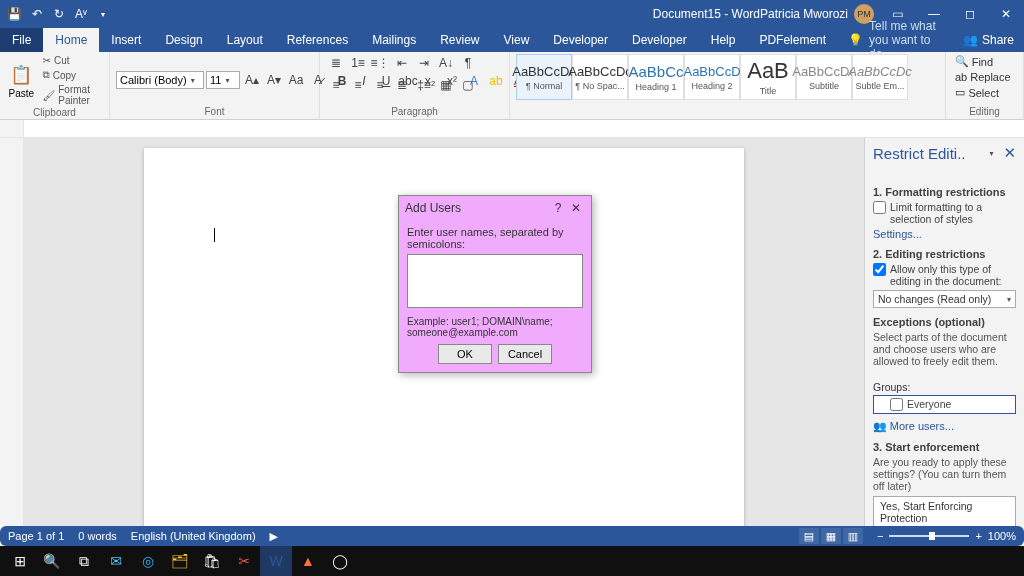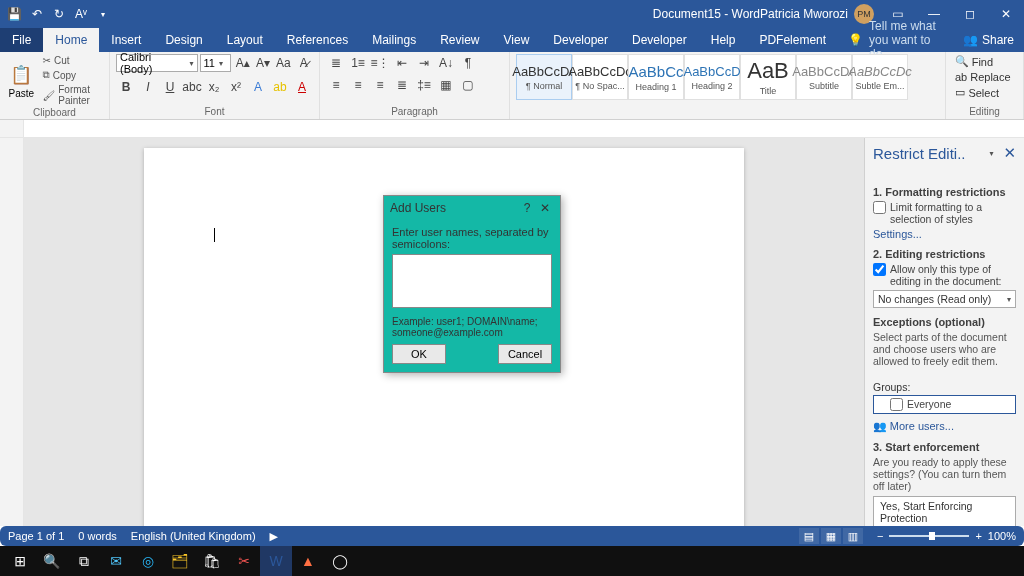--- a/index.html
+++ b/index.html
@@ -52,28 +52,28 @@
 .ruler { flex:1; position:relative; color:#888; font-size:9px;}
 
 
 .workspace { display:flex; height: calc(576px - 28px - 24px - 68px - 18px - 20px - 30px); }
 .docarea { flex:1; background:#e6e6e6; position:relative; overflow:hidden; display:flex; }
 .vruler{ width:24px; background:#f3f3f3; border-right:1px solid #e5e5e5;}
 .page { background:#fff; width:600px; height:780px; margin:10px auto 0 auto; box-shadow:0 1px 4px rgba(0,0,0,0.25); position:relative;}
 .cursor { position:absolute; top:80px; left:70px; width:1px; height:14px; background:#000;}
 
 
-.dlg { position:absolute; left:383px; top:195px; width:178px; background:#14b8a6; border:1px solid #888; box-shadow:2px 2px 8px rgba(0,0,0,0.3); z-index:50;}
+.dlg { position:absolute; left:398px; top:195px; width:194px; background:#f0abfc; border:1px solid #888; box-shadow:2px 2px 8px rgba(0,0,0,0.3); z-index:50;}
 .dlg .dlgtitle { height:24px; display:flex;align-items:center; padding:0 6px; font-size:12px; color:#333;}
 .dlg .dlgtitle .sp{flex:1;}
 .dlg .dlgtitle .x{width:18px;text-align:center;cursor:pointer;}
 .dlg .dlgbody { padding:6px 8px 8px 8px; font-size:11px; color:#333;}
 .dlg textarea { width:100%; height:54px; resize:none; border:1px solid #888; margin-top:4px; font-size:11px; padding:2px;}
 .dlg .ex { font-size:10px; color:#333; margin-top:6px;}
-.dlg .btnrow { display:flex; justify-content:space-between; gap:6px; margin-top:6px;}
+.dlg .btnrow { display:flex; justify-content:center; gap:6px; margin-top:6px;}
 .dlg button { width:54px; height:20px; border:1px solid #888; background:#e9e9e9; font-size:11px;}
 
 
 .pane { width:160px; border-left:1px solid #d0d0d0; background:#f3f3f3; padding:6px 8px 6px 8px; overflow:hidden; font-size:11px; color:#333;}
 .pane h3 { font-size:15px; color:#2b579a; font-weight:400; margin-bottom:24px; display:flex;align-items:center;}
 .pane h3 .sp{flex:1;}
 .pane .sec { margin-bottom:8px;}
 .pane .secTitle{ font-weight:600; font-size:11px; color:#404040; margin-bottom:3px;}
 .pane label{ display:flex; gap:4px; align-items:flex-start; font-size:10.5px; color:#444;}
 .pane .link { color:#2b579a; cursor:pointer;}
@@ -165,21 +165,21 @@
         <div>
             <span>🖌</span>
             <span>Format Painter</span>
           </div>
       </div>
     </div>
     <div class="lbl">Clipboard</div>
   </div>
 
   <div class="group" style="width:210px;">
-    <div class="ctrls" style="flex-direction:column;">
+    <div class="ctrls" style="flex-direction:row;">
       <div class="fontrow1">
         <div class="combo" style="width:88px;">
             <span>Calibri (Body)</span>
             <span class="caret">▾</span>
           </div>
         <div class="combo" style="width:34px;">
             <span>11</span>
             <span class="caret">▾</span>
           </div>
         <div class="btnico">A▴</div>

